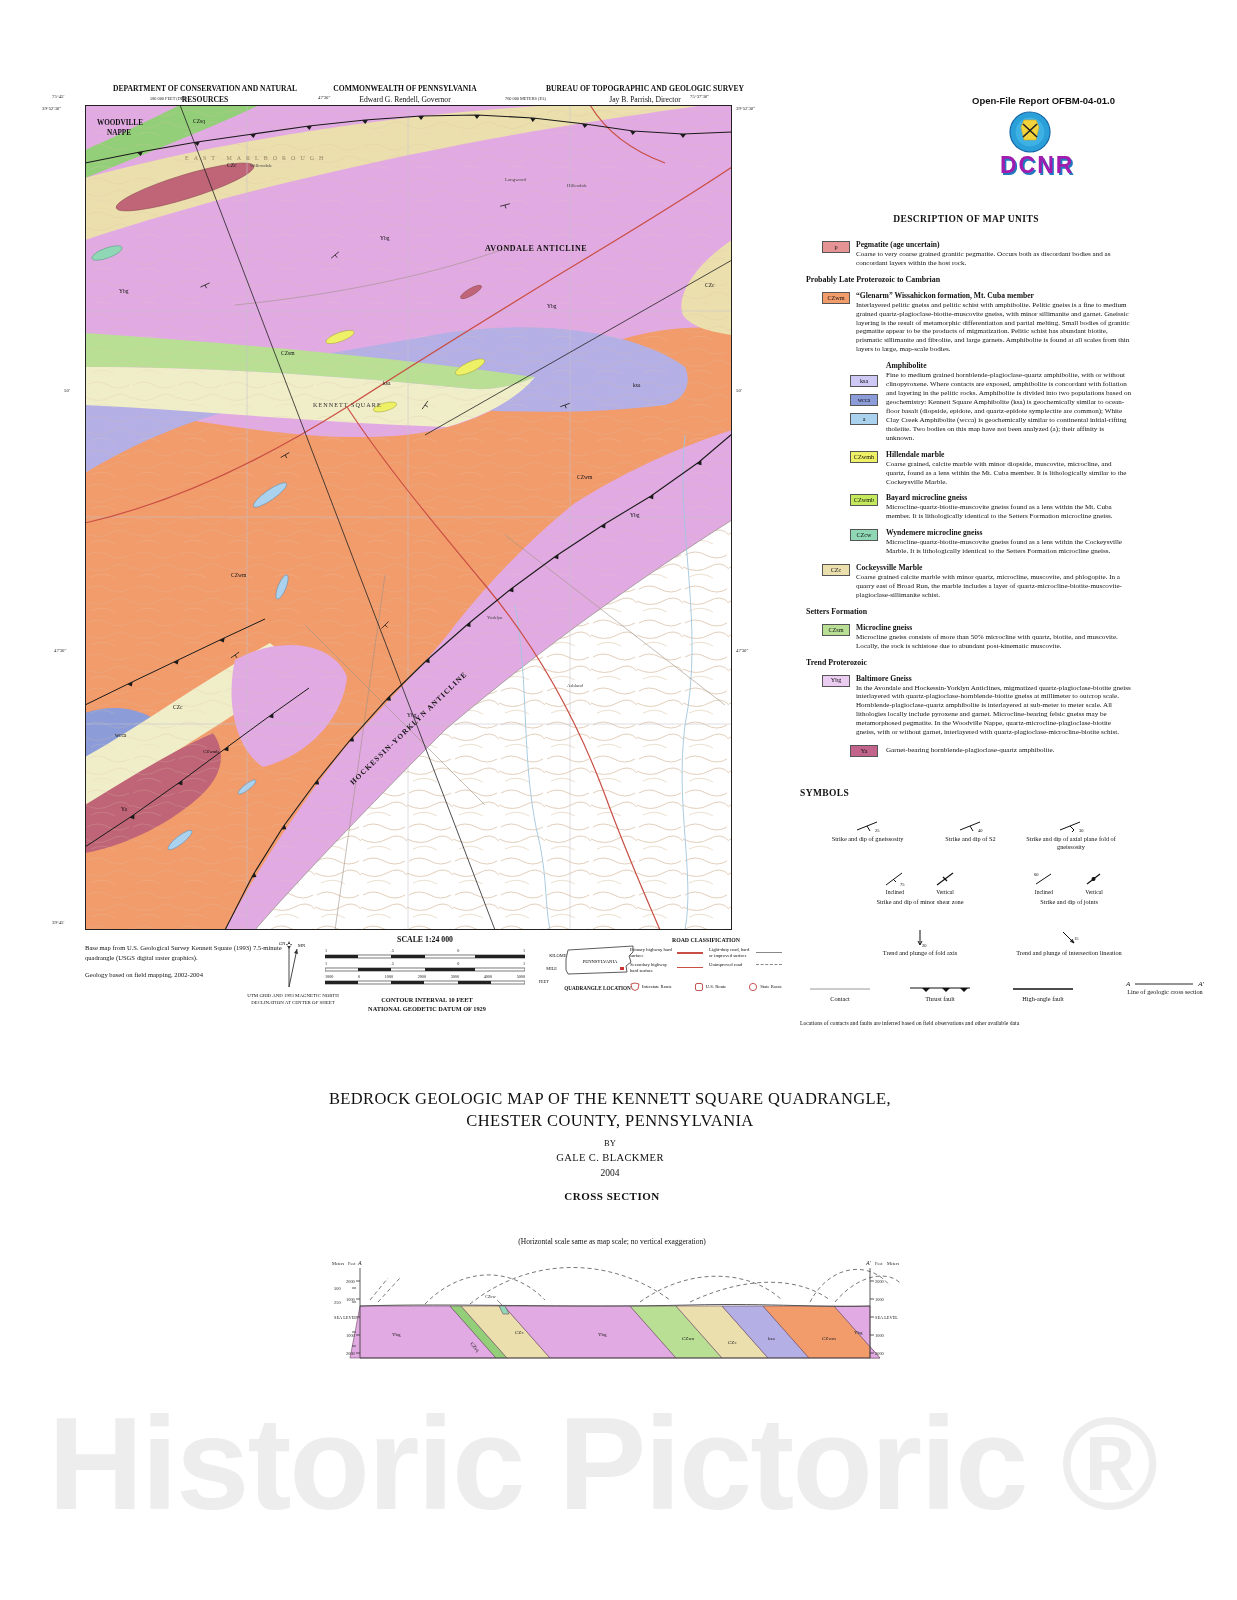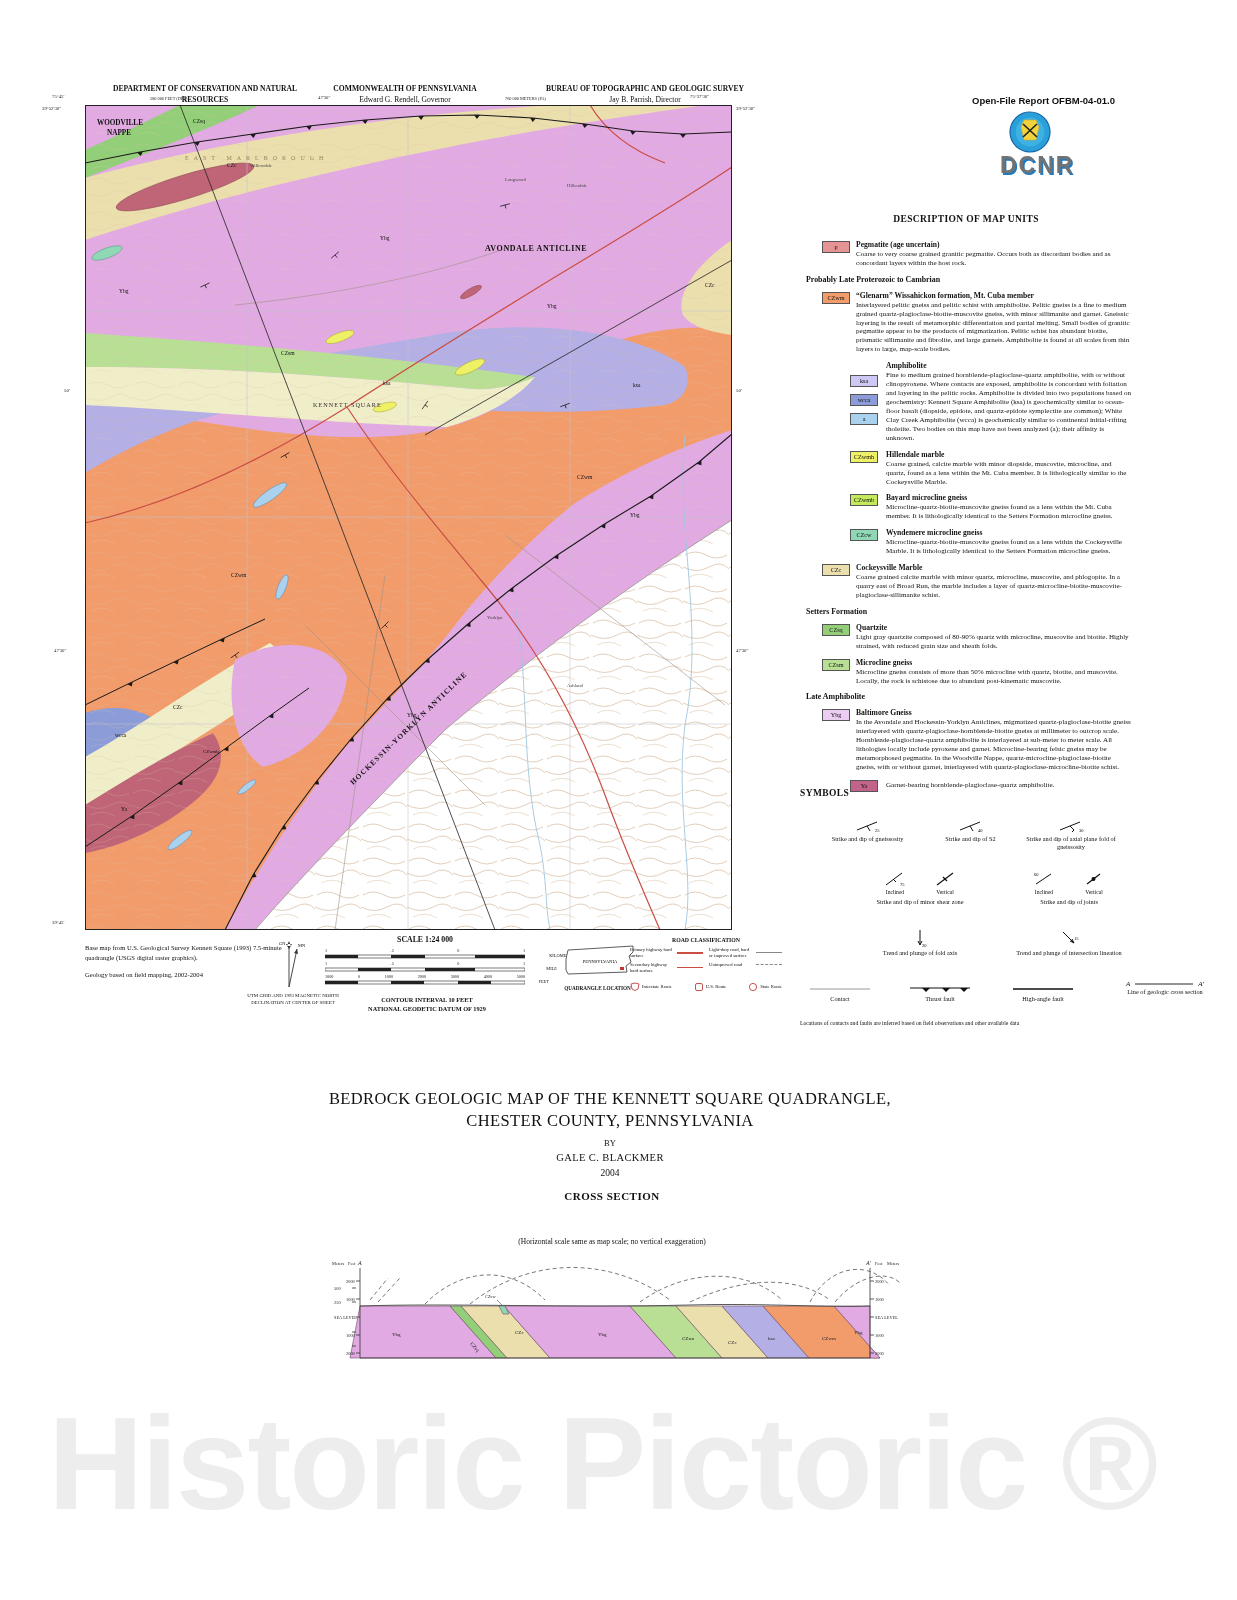--- a/index.html
+++ b/index.html
@@ -3,21 +3,21 @@
 <meta charset="utf-8">
 <style>
   html,body{margin:0;padding:0;background:#fff;}
   .page{position:relative;width:1214px;height:1600px;background:#fff;overflow:hidden;
         font-family:"Liberation Serif",serif;color:#111;}
   .abs{position:absolute;}
   .hdr{font-size:7.6px;line-height:1.4;text-align:center;}
   .hdr .h1{font-weight:bold;}
   .report{font-family:"Liberation Sans",sans-serif;font-weight:bold;font-size:9.5px;}
   .dcnr{font-family:"Liberation Sans",sans-serif;font-weight:bold;font-size:23px;letter-spacing:2px;
-        color:#737373;text-shadow:1.6px 1.6px 0 #1f7ac0;}
+        color:#a21caf;text-shadow:1.6px 1.6px 0 #1f7ac0;}
   .coord{font-size:4.8px;color:#222;white-space:nowrap;}
   
   .legend{position:absolute;left:800px;top:214px;width:332px;font-size:7.1px;line-height:1.26;font-family:Liberation Serif, serif;}
   .lg-title{font-weight:bold;font-size:9.5px;text-align:center;margin-bottom:14px;letter-spacing:.4px;}
   .lhead{font-weight:bold;font-size:7.9px;margin:7px 0 6px 6px;}
   .lrow{position:relative;margin-bottom:7px;min-height:14px;}
   .ubox{position:absolute;top:1px;width:28px;height:12px;border:0.9px solid #555;
         display:flex;align-items:center;justify-content:center;box-sizing:border-box;}
   .ucode{font-size:6.2px;line-height:1;}
   .bx0{left:22px;} .tx0{margin-left:56px;}
@@ -321,37 +321,30 @@
     <div class="lrow">
       <span class="ubox bx0" style="background-color: rgb(236, 223, 174);">
           <span class="ucode">CZc</span>
         </span>
       <div class="tx0"><span class="uname">Cockeysville Marble</span>
         <div>Coarse grained calcite marble with minor quartz, microcline, muscovite, and phlogopite. In a quarry east of Broad Run, the marble includes a layer of quartz-microcline-biotite-muscovite-plagioclase-sillimanite schist.</div></div>
     </div>
 
     <div class="lhead">Setters Formation</div>
 
-    <div class="lrow">
-      <span class="ubox bx0" style="background-color: rgb(147, 207, 121);">
-          <span class="ucode">CZsq</span>
-        </span>
-      <div class="tx0"><span class="uname">Quartzite</span>
-        <div>Light gray quartzite composed of 80-90% quartz with microcline, muscovite and biotite. Highly strained, with reduced grain size and sheath folds.</div></div>
-    </div>
 
     <div class="lrow">
       <span class="ubox bx0" style="background-color: rgb(185, 223, 148);">
           <span class="ucode">CZsm</span>
         </span>
       <div class="tx0"><span class="uname">Microcline gneiss</span>
         <div>Microcline gneiss consists of more than 50% microcline with quartz, biotite, and muscovite. Locally, the rock is schistose due to abundant post-kinematic muscovite.</div></div>
     </div>
 
-    <div class="lhead">Late Amphibolite</div>
+    <div class="lhead">Trend Proterozoic</div>
 
     <div class="lrow">
       <span class="ubox bx0" style="background-color: rgb(236, 205, 242);">
           <span class="ucode">Ybg</span>
         </span>
       <div class="tx0"><span class="uname">Baltimore Gneiss</span>
         <div>In the Avondale and Hockessin-Yorklyn Anticlines, migmatized quartz-plagioclase-biotite gneiss interlayered with quartz-plagioclase-hornblende-biotite gneiss at millimeter to outcrop scale. Hornblende-plagioclase-quartz amphibolite is interlayered at sub-meter to meter scale. All lithologies locally include pyroxene and garnet. Microcline-bearing felsic gneiss may be metamorphosed pegmatite. In the Woodville Nappe, quartz-microcline-plagioclase-biotite gneiss, with or without garnet, interlayered with quartz-plagioclase-microcline-biotite schist.</div></div>
     </div>
 
     <div class="lrow">

